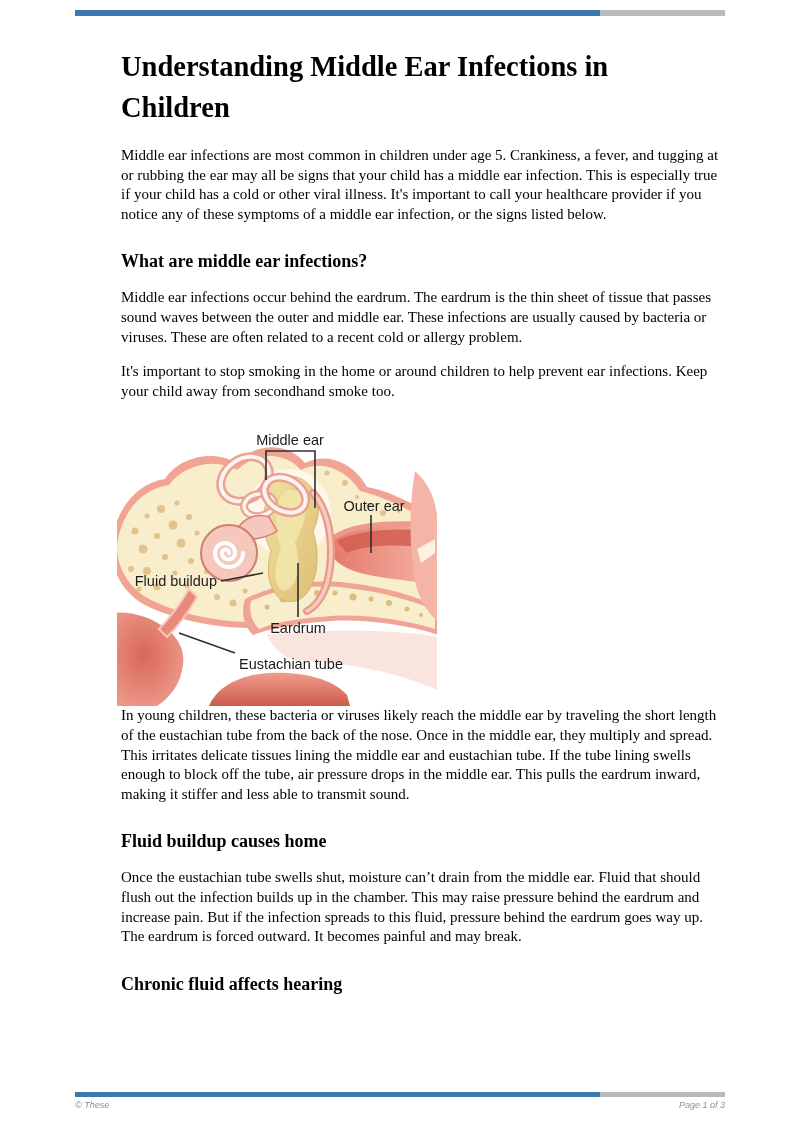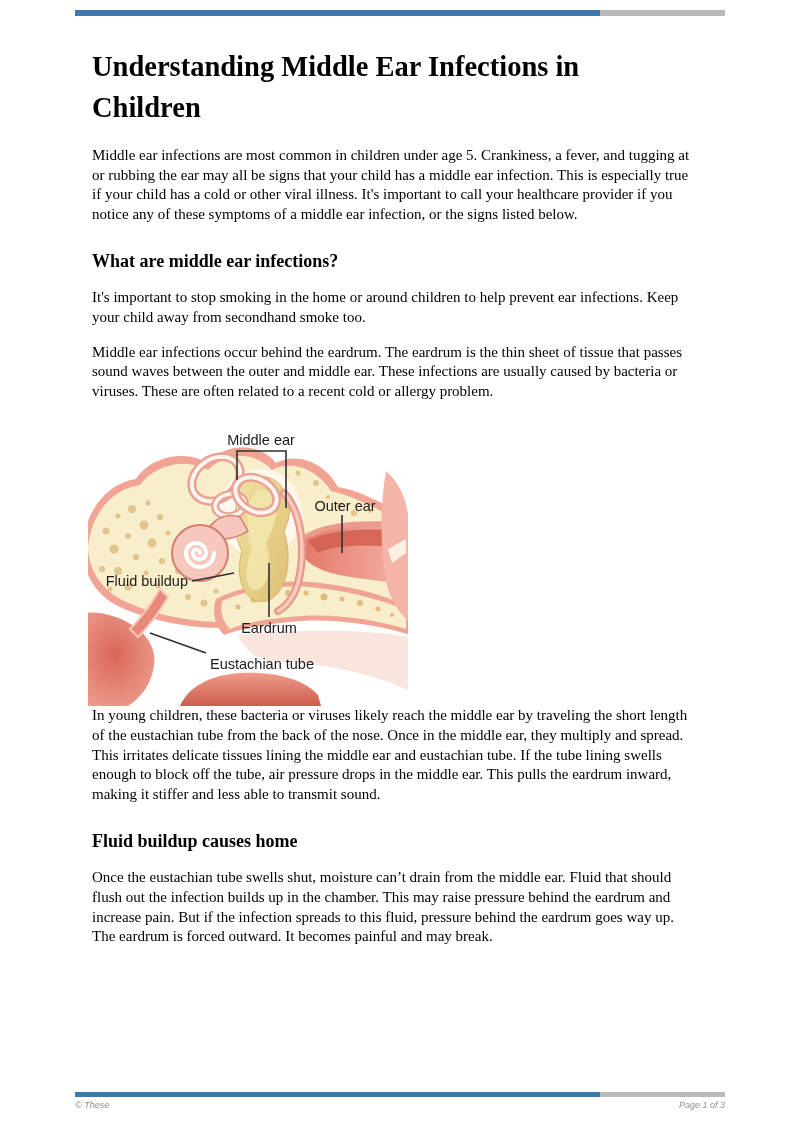--- a/index.html
+++ b/index.html
@@ -10,21 +10,21 @@
     font-family:"Liberation Serif", serif;
     color:#000;
     overflow:hidden;
   }
   .rule{position:absolute;left:75px;width:650px;display:flex;}
   .rule-top{top:10px;height:6px;}
   .rule-bottom{top:1092px;height:5px;}
   .rule .blue{width:525px;background:#3d79ae;}
   .rule .gray{flex:1;background:#bababa;}
   .content{
-    position:absolute;left:92px;top:46px;width:598px;
+    position:absolute;left:121px;top:46px;width:598px;
   }
   h1{
     font-size:28.5px;line-height:41px;font-weight:bold;
     margin:0 0 18px 0;max-width:600px;
   }
   h2{
     font-size:18px;line-height:26px;font-weight:bold;
     margin:24px 0 14px 0;
   }
   p{
@@ -57,22 +57,22 @@
     <span class="gray"></span>
   </div>
 
   <main class="content">
 
     <h1>Understanding Middle Ear Infections in Children</h1>
 
     <p>Middle ear infections are most common in children under age 5. Crankiness, a fever, and tugging at or rubbing the ear may all be signs that your child has a middle ear infection. This is especially true if your child has a cold or other viral illness. It's important to call your healthcare provider if you notice any of these symptoms of a middle ear infection, or the signs listed below.</p>
 
     <h2>What are middle ear infections?</h2>
+    <p>Middle ear infections occur behind the eardrum. The eardrum is the thin sheet of tissue that passes sound waves between the outer and middle ear. These infections are usually caused by bacteria or viruses. These are often related to a recent cold or allergy problem.</p>
     <p>It's important to stop smoking in the home or around children to help prevent ear infections. Keep your child away from secondhand smoke too.</p>
-    <p>Middle ear infections occur behind the eardrum. The eardrum is the thin sheet of tissue that passes sound waves between the outer and middle ear. These infections are usually caused by bacteria or viruses. These are often related to a recent cold or allergy problem.</p>
 
     <figure>
       <svg width="320" height="285" viewBox="0 0 320 285" xmlns="http://www.w3.org/2000/svg">
         <defs>
           <linearGradient id="gradCanal" x1="0" y1="0" x2="1" y2="0">
             <stop offset="0" stop-color="#e4786a"></stop>
             <stop offset="1" stop-color="#f4b4a7"></stop>
           </linearGradient>
           <radialGradient id="gradMass" cx="0.45" cy="0.45" r="0.8">
             <stop offset="0" stop-color="#d96757"></stop>
@@ -205,20 +205,21 @@
         <text class="fig-label" x="181" y="212" text-anchor="middle">Eardrum</text>
         <text class="fig-label" x="122" y="248" text-anchor="start">Eustachian tube</text>
       </svg>
     </figure>
 
     <p>In young children, these bacteria or viruses likely reach the middle ear by traveling the short length of the eustachian tube from the back of the nose. Once in the middle ear, they multiply and spread. This irritates delicate tissues lining the middle ear and eustachian tube. If the tube lining swells enough to block off the tube, air pressure drops in the middle ear. This pulls the eardrum inward, making it stiffer and less able to transmit sound.</p>
 
     <h2>Fluid buildup causes home</h2>
     <p>Once the eustachian tube swells shut, moisture can’t drain from the middle ear. Fluid that should flush out the infection builds up in the chamber. This may raise pressure behind the eardrum and increase pain. But if the infection spreads to this fluid, pressure behind the eardrum goes way up. The eardrum is forced outward. It becomes painful and may break.</p>
 
+    <h2>Chronic fluid affects hearing</h2>
 
   </main>
 
   <div class="rule rule-bottom">
     <span class="blue"></span>
     <span class="gray"></span>
   </div>
 
   <div class="footer-row">
     <span>© These</span>

